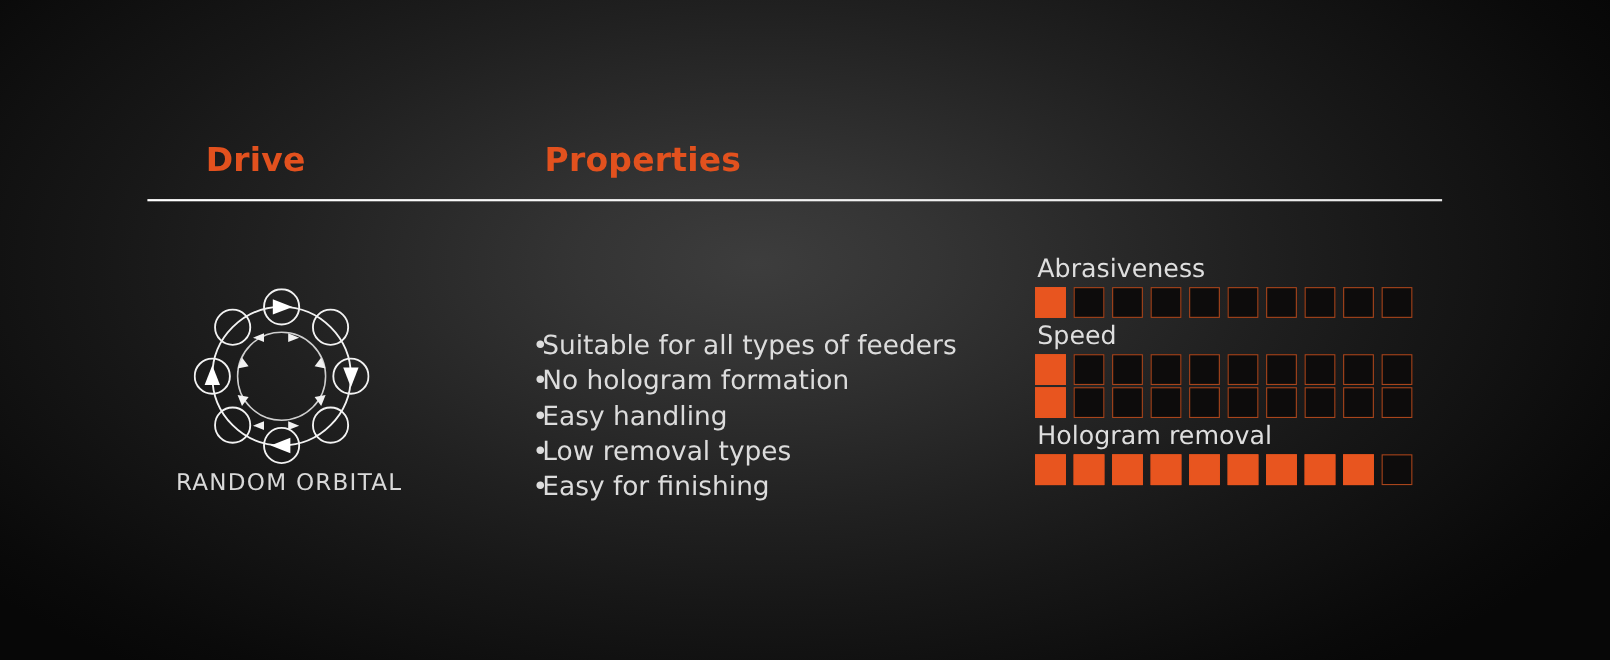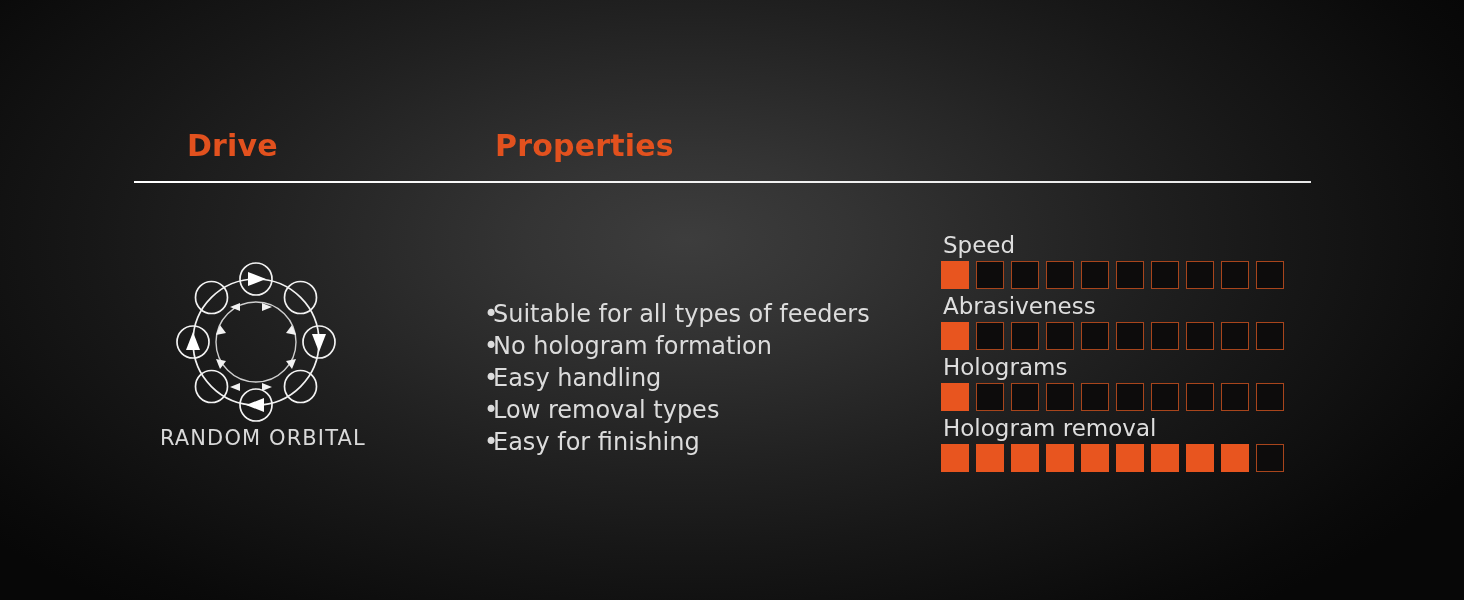--- a/index.html
+++ b/index.html
@@ -201,53 +201,52 @@
       <span class="dot">•</span><span>Low removal types</span>
     </div>
     <div class="bullet">
       <span class="dot">•</span><span>Easy for finishing</span>
     </div>
   </div>
 
   <div class="ratings">
 
     <div class="rating-group">
+      <div class="rating-label">Abrasiveness</div>
+      <div class="rating-boxes">
+          <div class="box filled"></div>
+          <div class="box empty"></div>
+          <div class="box empty"></div>
+          <div class="box empty"></div>
+          <div class="box empty"></div>
+          <div class="box empty"></div>
+          <div class="box empty"></div>
+          <div class="box empty"></div>
+          <div class="box empty"></div>
+          <div class="box empty"></div>
+        </div>
+    </div>
+
+    <div class="rating-group">
       <div class="rating-label">Speed</div>
       <div class="rating-boxes">
           <div class="box filled"></div>
           <div class="box empty"></div>
           <div class="box empty"></div>
           <div class="box empty"></div>
           <div class="box empty"></div>
           <div class="box empty"></div>
           <div class="box empty"></div>
           <div class="box empty"></div>
           <div class="box empty"></div>
           <div class="box empty"></div>
         </div>
     </div>
 
     <div class="rating-group">
-      <div class="rating-label">Abrasiveness</div>
-      <div class="rating-boxes">
-          <div class="box filled"></div>
-          <div class="box empty"></div>
-          <div class="box empty"></div>
-          <div class="box empty"></div>
-          <div class="box empty"></div>
-          <div class="box empty"></div>
-          <div class="box empty"></div>
-          <div class="box empty"></div>
-          <div class="box empty"></div>
-          <div class="box empty"></div>
-        </div>
-    </div>
-
-    <div class="rating-group">
-      <div class="rating-label">Holograms</div>
       <div class="rating-boxes">
           <div class="box filled"></div>
           <div class="box empty"></div>
           <div class="box empty"></div>
           <div class="box empty"></div>
           <div class="box empty"></div>
           <div class="box empty"></div>
           <div class="box empty"></div>
           <div class="box empty"></div>
           <div class="box empty"></div>

